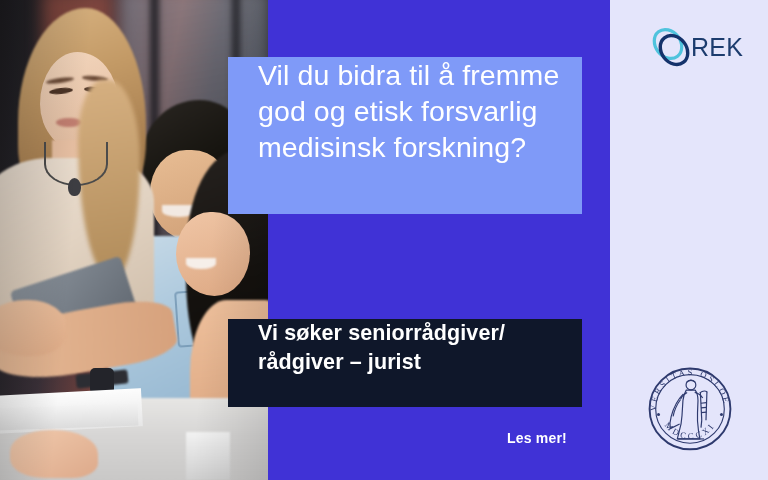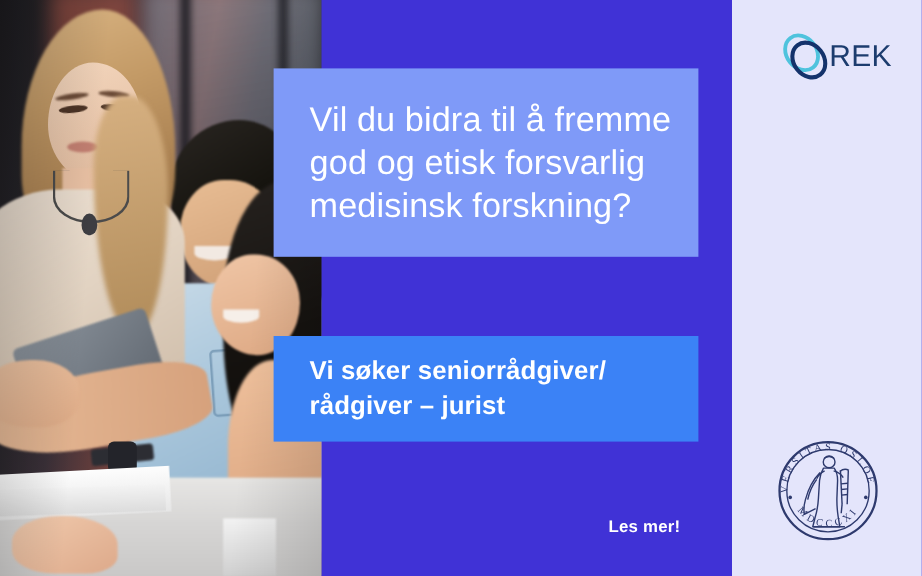--- a/index.html
+++ b/index.html
@@ -208,21 +208,21 @@
   }
 
   
   .rightpanel{
     position:absolute;left:610px;top:0;width:158px;height:480px;
   }
 
   
   .box{
     position:absolute;
-    display:flex;align-items:center;
+    display:flex;align-items:flex-start;
   }
   .box-headline{
     left:228px;top:57px;width:354px;height:157px;
     padding:0 0 0 30px;box-sizing:border-box;
   }
   .headline-text{
     color:#ffffff;
     font-size:28.5px;
     line-height:36px;
     font-weight:400;
@@ -324,21 +324,21 @@
   <div class="purple" style="background: rgb(64, 50, 214);"></div>
 
   <div class="rightpanel" style="background: rgb(228, 229, 251);"></div>
 
   <div class="box box-headline" style="background: rgb(127, 154, 248);">
     <div class="headline-text">Vil du bidra til å fremme
 god og etisk forsvarlig
 medisinsk forskning?</div>
   </div>
 
-  <div class="box box-job" style="background: #3b82f6;">
+  <div class="box box-job" style="background: #0f172a; margin-top: 39px;">
     <div class="job-text">Vi søker seniorrådgiver/
 rådgiver – jurist</div>
   </div>
 
   <a class="cta" href="#">Les mer!</a>
 
   <div class="rek-logo">
     <svg class="rek-mark" viewBox="0 0 44 42">
       <ellipse cx="18" cy="18" rx="12.5" ry="15.5" transform="rotate(-38 18 18)" fill="none" stroke="#4fc3dd" stroke-width="3.2"></ellipse>
       <ellipse cx="24" cy="24" rx="12.5" ry="15.5" transform="rotate(-38 24 24)" fill="none" stroke="#14326b" stroke-width="3.4"></ellipse>

